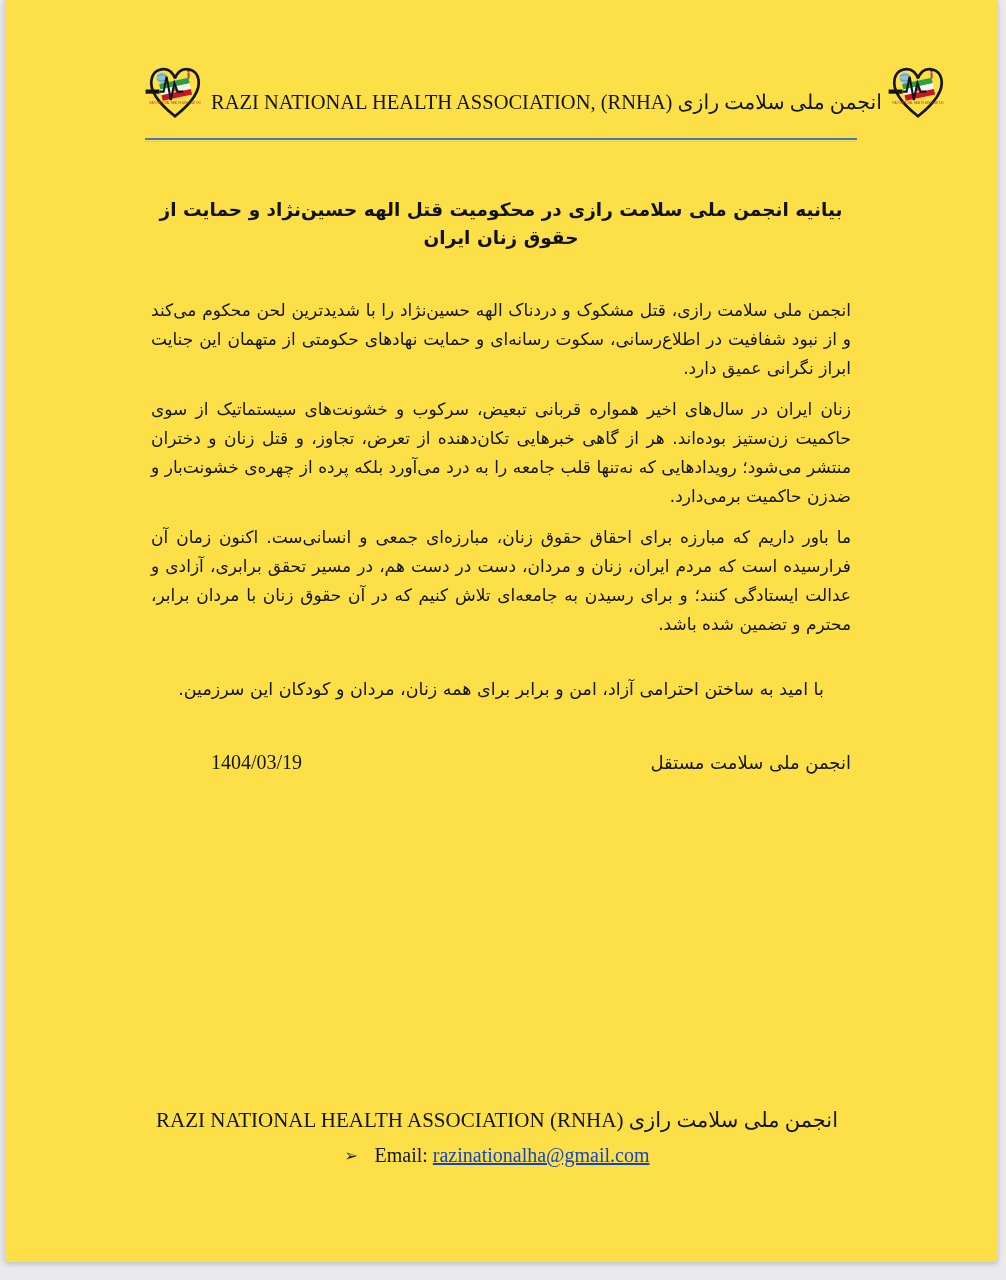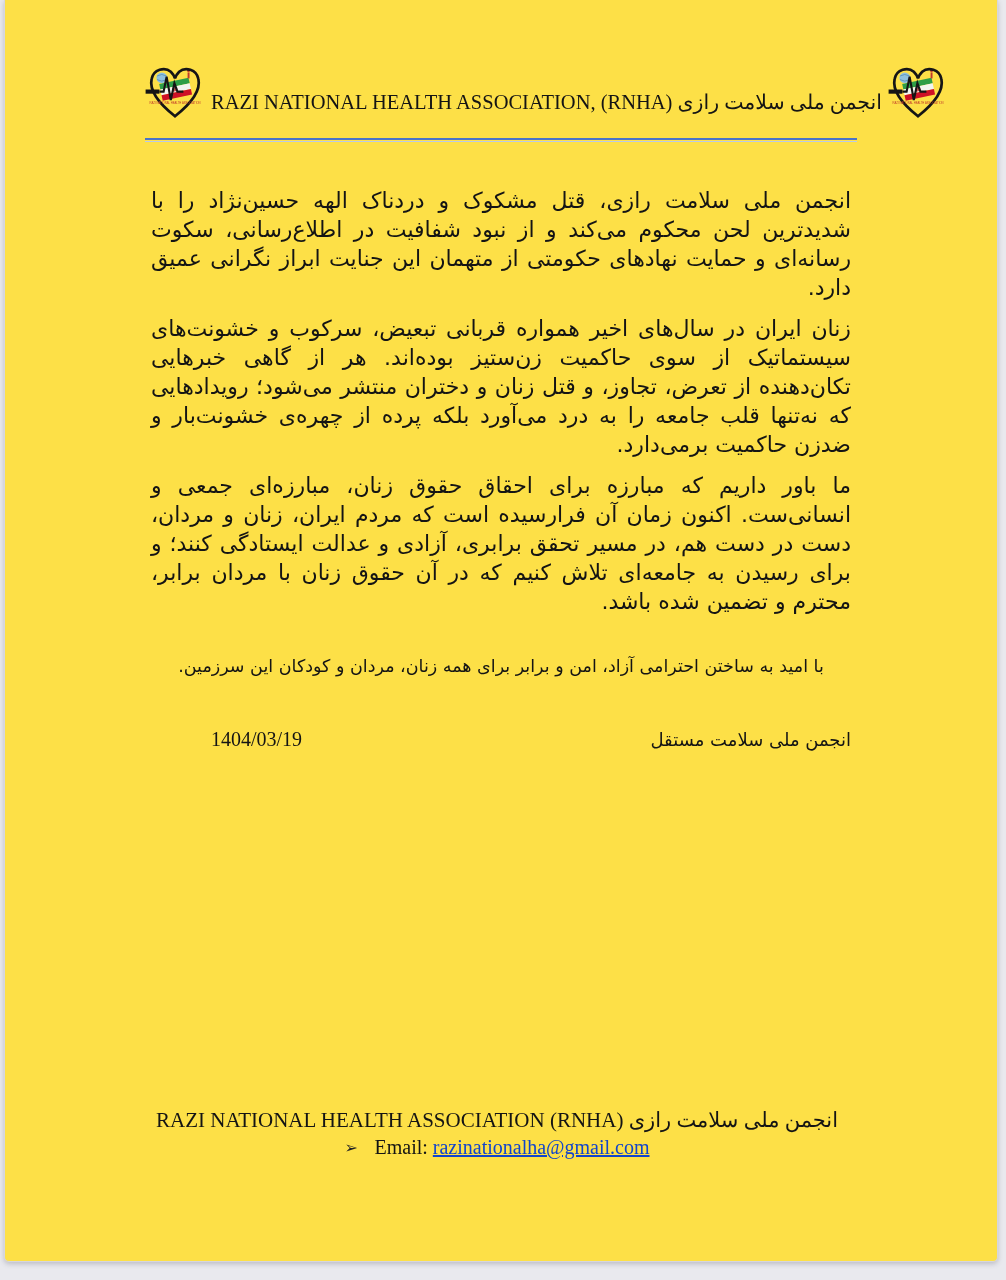--- a/index.html
+++ b/index.html
@@ -39,21 +39,21 @@
   
   .doc-title{
     margin:54px 146px 0 146px;
     direction:rtl;text-align:center;
     font-size:18.5px;font-weight:bold;color:#111;
     line-height:1.5;
   }
   .doc-body{
     margin:44px 146px 0 146px;
     direction:rtl;
-    font-size:22px;color:#141414;
+    font-size:17px;color:#141414;
     line-height:29px;
   }
   .doc-body p{
     margin:0 0 12px 0;
     text-align:justify;text-justify:inter-word;
   }
   .closing-line{
     margin:40px 146px 0 146px;
     direction:rtl;text-align:center;
     font-size:17.5px;color:#141414;
@@ -79,21 +79,21 @@
     font-family:"Liberation Serif","DejaVu Serif",serif;
     font-size:21px;color:#141414;
     margin-bottom:4px;
   }
   .contact-list{
     display:inline-block;text-align:left;
   }
   .contact-row{
     font-family:"Liberation Serif","DejaVu Serif",serif;
     font-size:20px;color:#141414;
-    line-height:21px;
+    line-height:36px;
     white-space:nowrap;
   }
   .bullet{
     display:inline-block;width:30px;color:#222;
     font-size:16px;vertical-align:1px;
   }
   .contact-link{
     color:#1144cc;text-decoration:underline;cursor:pointer;
   }
   .contact-plain{color:#141414;text-decoration:none;}
@@ -138,20 +138,21 @@
       <path d="M50,90 C22,68 7,47 11,28 C14,12 33,7 43,16 C46,19 49,23 50,27 C51,23 54,19 57,16 C67,7 86,12 89,28 C93,47 78,68 50,90 Z" fill="none" stroke="#151515" stroke-width="4.5"></path>
       <polyline points="1,49 24,49" stroke="#151515" stroke-width="7" fill="none"></polyline>
       <polyline points="24,49 31,49 36,24 43,63 49,35 54,49 64,49" stroke="#151515" stroke-width="3.5" fill="none"></polyline>
       <text x="50" y="70.5" font-size="4.6" fill="#C0392B" text-anchor="middle" font-family="Liberation Sans, sans-serif">RAZI NATIONAL HEALTH ASSOCIATION</text>
     </svg>
 
   </div>
 
   <div class="divider"></div>
 
+  <div class="doc-title">بیانیه انجمن ملی سلامت رازی در محکومیت قتل الهه حسین‌نژاد و حمایت از حقوق زنان ایران</div>
 
   <div class="doc-body">
     <p>انجمن ملی سلامت رازی، قتل مشکوک و دردناک الهه حسین‌نژاد را با شدیدترین لحن محکوم می‌کند و از نبود شفافیت در اطلاع‌رسانی، سکوت رسانه‌ای و حمایت نهادهای حکومتی از متهمان این جنایت ابراز نگرانی عمیق دارد.</p>
     <p>زنان ایران در سال‌های اخیر همواره قربانی تبعیض، سرکوب و خشونت‌های سیستماتیک از سوی حاکمیت زن‌ستیز بوده‌اند. هر از گاهی خبرهایی تکان‌دهنده از تعرض، تجاوز، و قتل زنان و دختران منتشر می‌شود؛ رویدادهایی که نه‌تنها قلب جامعه را به درد می‌آورد بلکه پرده از چهره‌ی خشونت‌بار و ضدزن حاکمیت برمی‌دارد.</p>
     <p>ما باور داریم که مبارزه برای احقاق حقوق زنان، مبارزه‌ای جمعی و انسانی‌ست. اکنون زمان آن فرارسیده است که مردم ایران، زنان و مردان، دست در دست هم، در مسیر تحقق برابری، آزادی و عدالت ایستادگی کنند؛ و برای رسیدن به جامعه‌ای تلاش کنیم که در آن حقوق زنان با مردان برابر، محترم و تضمین شده باشد.</p>
   </div>
 
   <div class="closing-line">با امید به ساختن احترامی آزاد، امن و برابر برای همه زنان، مردان و کودکان این سرزمین.</div>
 
   <div class="signature-row">

